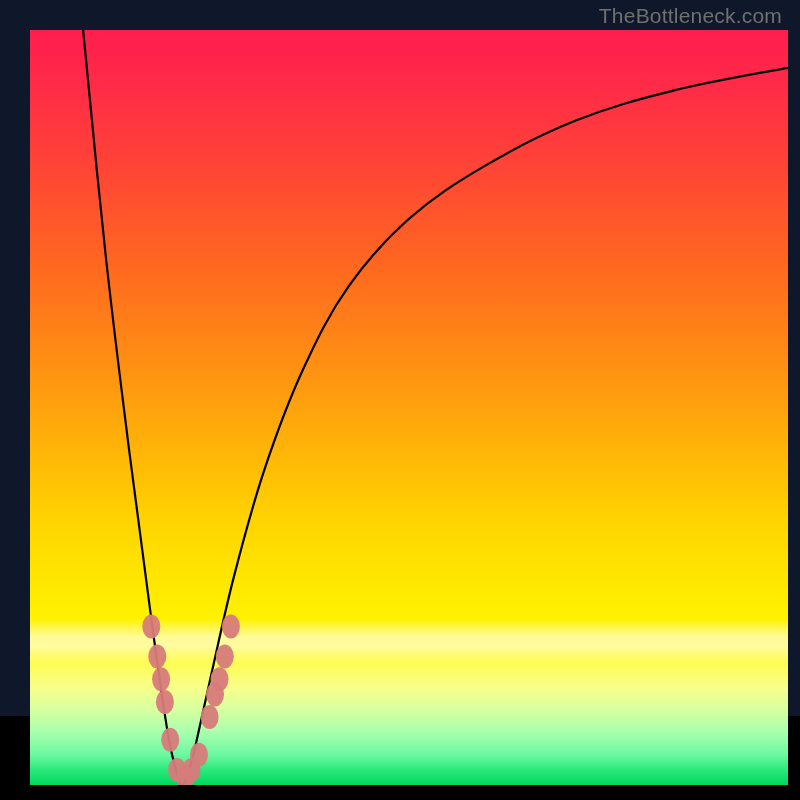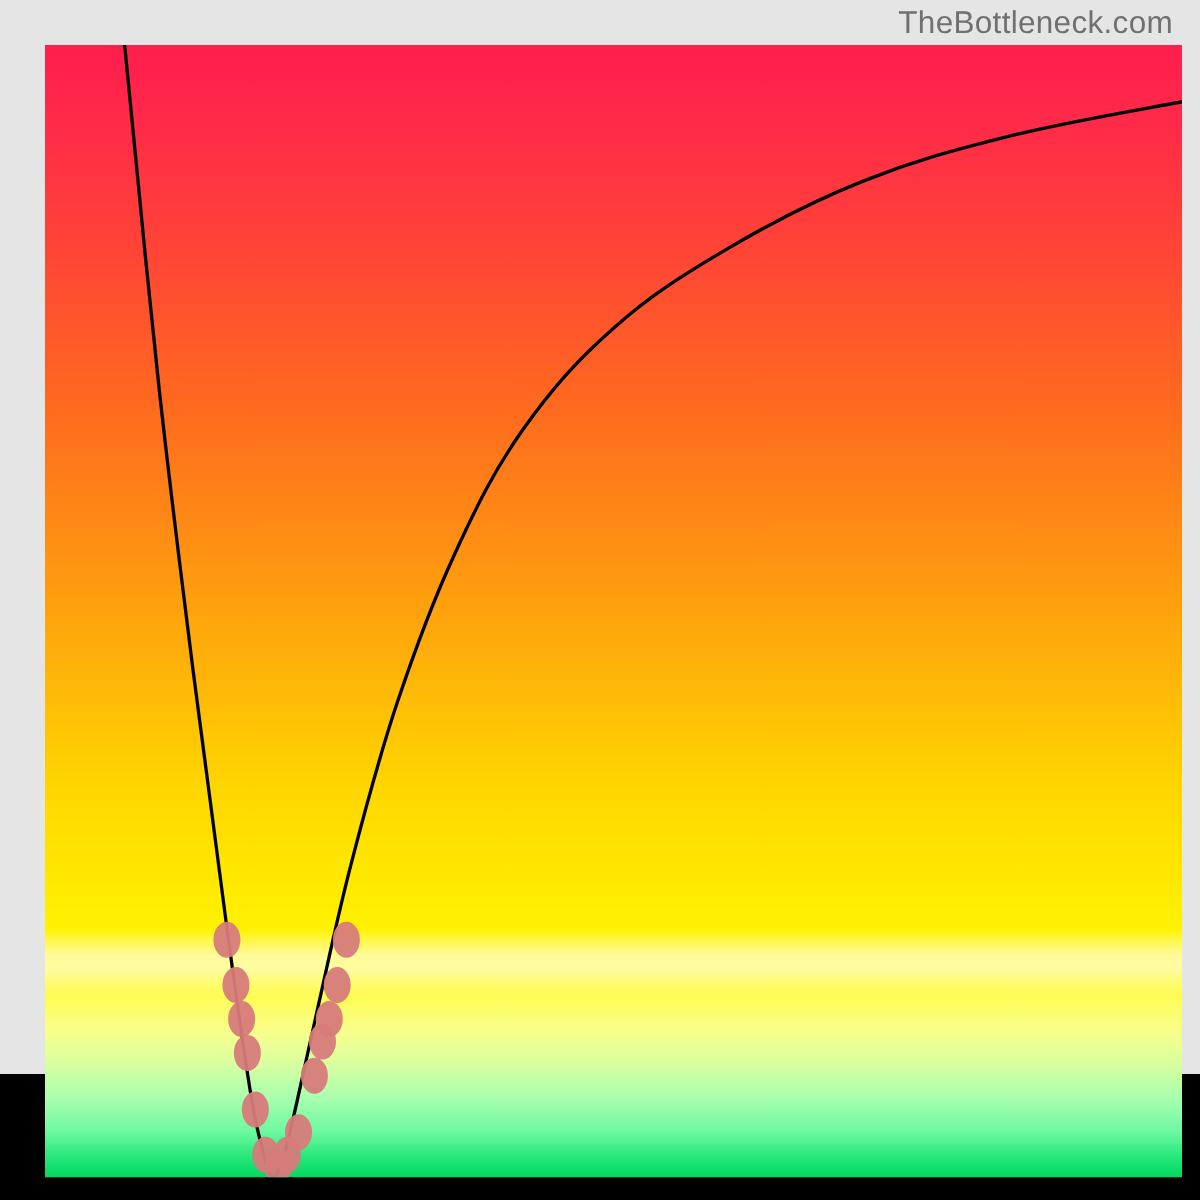--- a/index.html
+++ b/index.html
@@ -8,21 +8,21 @@
     width: 800px;
     height: 800px;
     overflow: hidden;
     background: #000;
     font-family: Arial, Helvetica, sans-serif;
   }
   .frame {
     position: relative;
     width: 800px;
     height: 716px;
-    background: #e5e5e5;
+    background: #0f172a;
     text-align: center;
   }
   .plot-area {
     position: absolute;
     left: 30px;
     top: 30px;
     width: 758px;
     height: 755px;
     overflow: hidden;
   }

